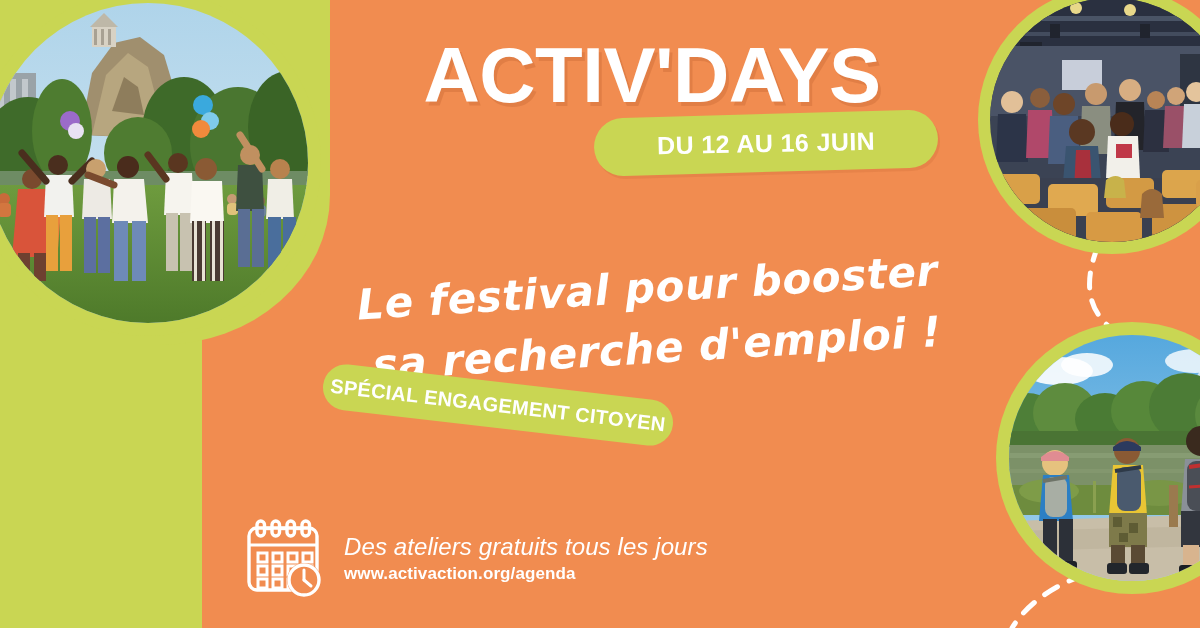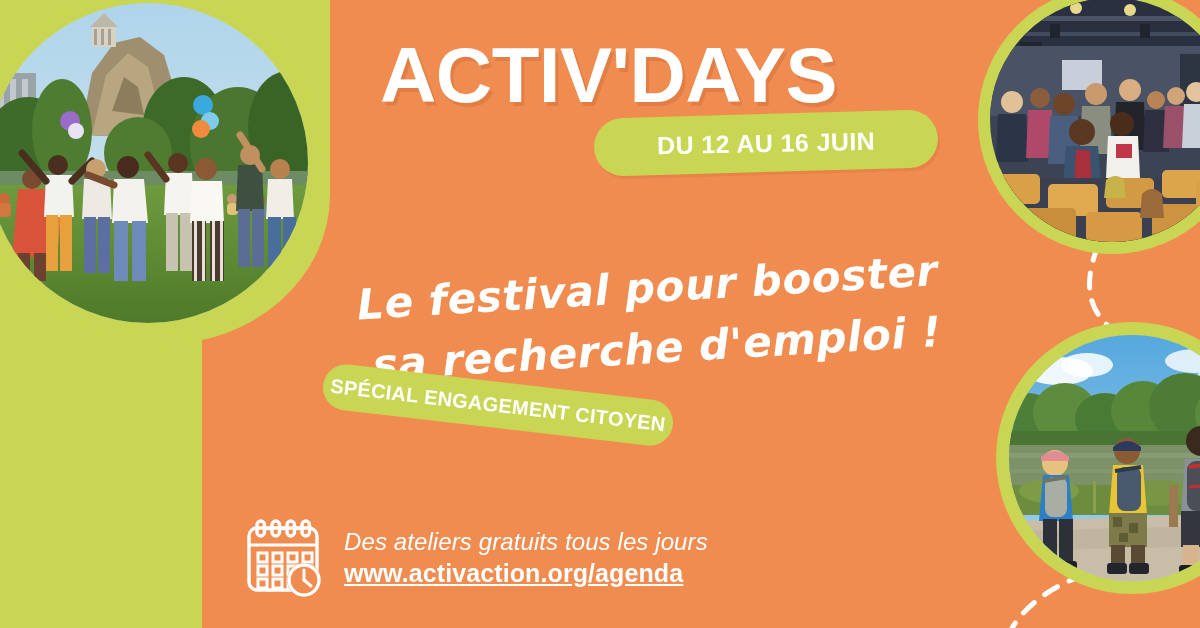--- a/index.html
+++ b/index.html
@@ -70,26 +70,27 @@
   
   .dash-layer{
     position:absolute;
     inset:0;
     pointer-events:none;
   }
 
   
   .title{
     position:absolute;
-    left:380px; top:36px;
+    left:372px; top:36px;
     width:560px;
     font-size:78px;
     font-weight:700;
     letter-spacing:-0.5px;
     color:#ffffff;
+    text-align:center;
     line-height:1.0;
     text-shadow:3px 4px 0 rgba(190,95,45,0.30);
     white-space:nowrap;
   }
 
   
   .date-pill{
     position:absolute;
     left:594px; top:114px;
     width:344px; height:58px;
@@ -162,26 +163,25 @@
   .footer-text{ display:flex; flex-direction:column; gap:3px; }
   .footer-line1{
     font-size:24px;
     font-style:italic;
     font-weight:400;
     color:#ffffff;
     letter-spacing:0.1px;
     white-space:nowrap;
   }
   .footer-line2{
-    font-size:25px;
+    font-size:17px;
     font-weight:700;
     color:#ffffff;
     letter-spacing:0.1px;
     white-space:nowrap;
-    text-decoration:underline;
   }
 </style>
 </head>
 <body>
 
 <div class="poster">
 
   <div class="green-slab"></div>
   <div class="green-shoulder"></div>
 

